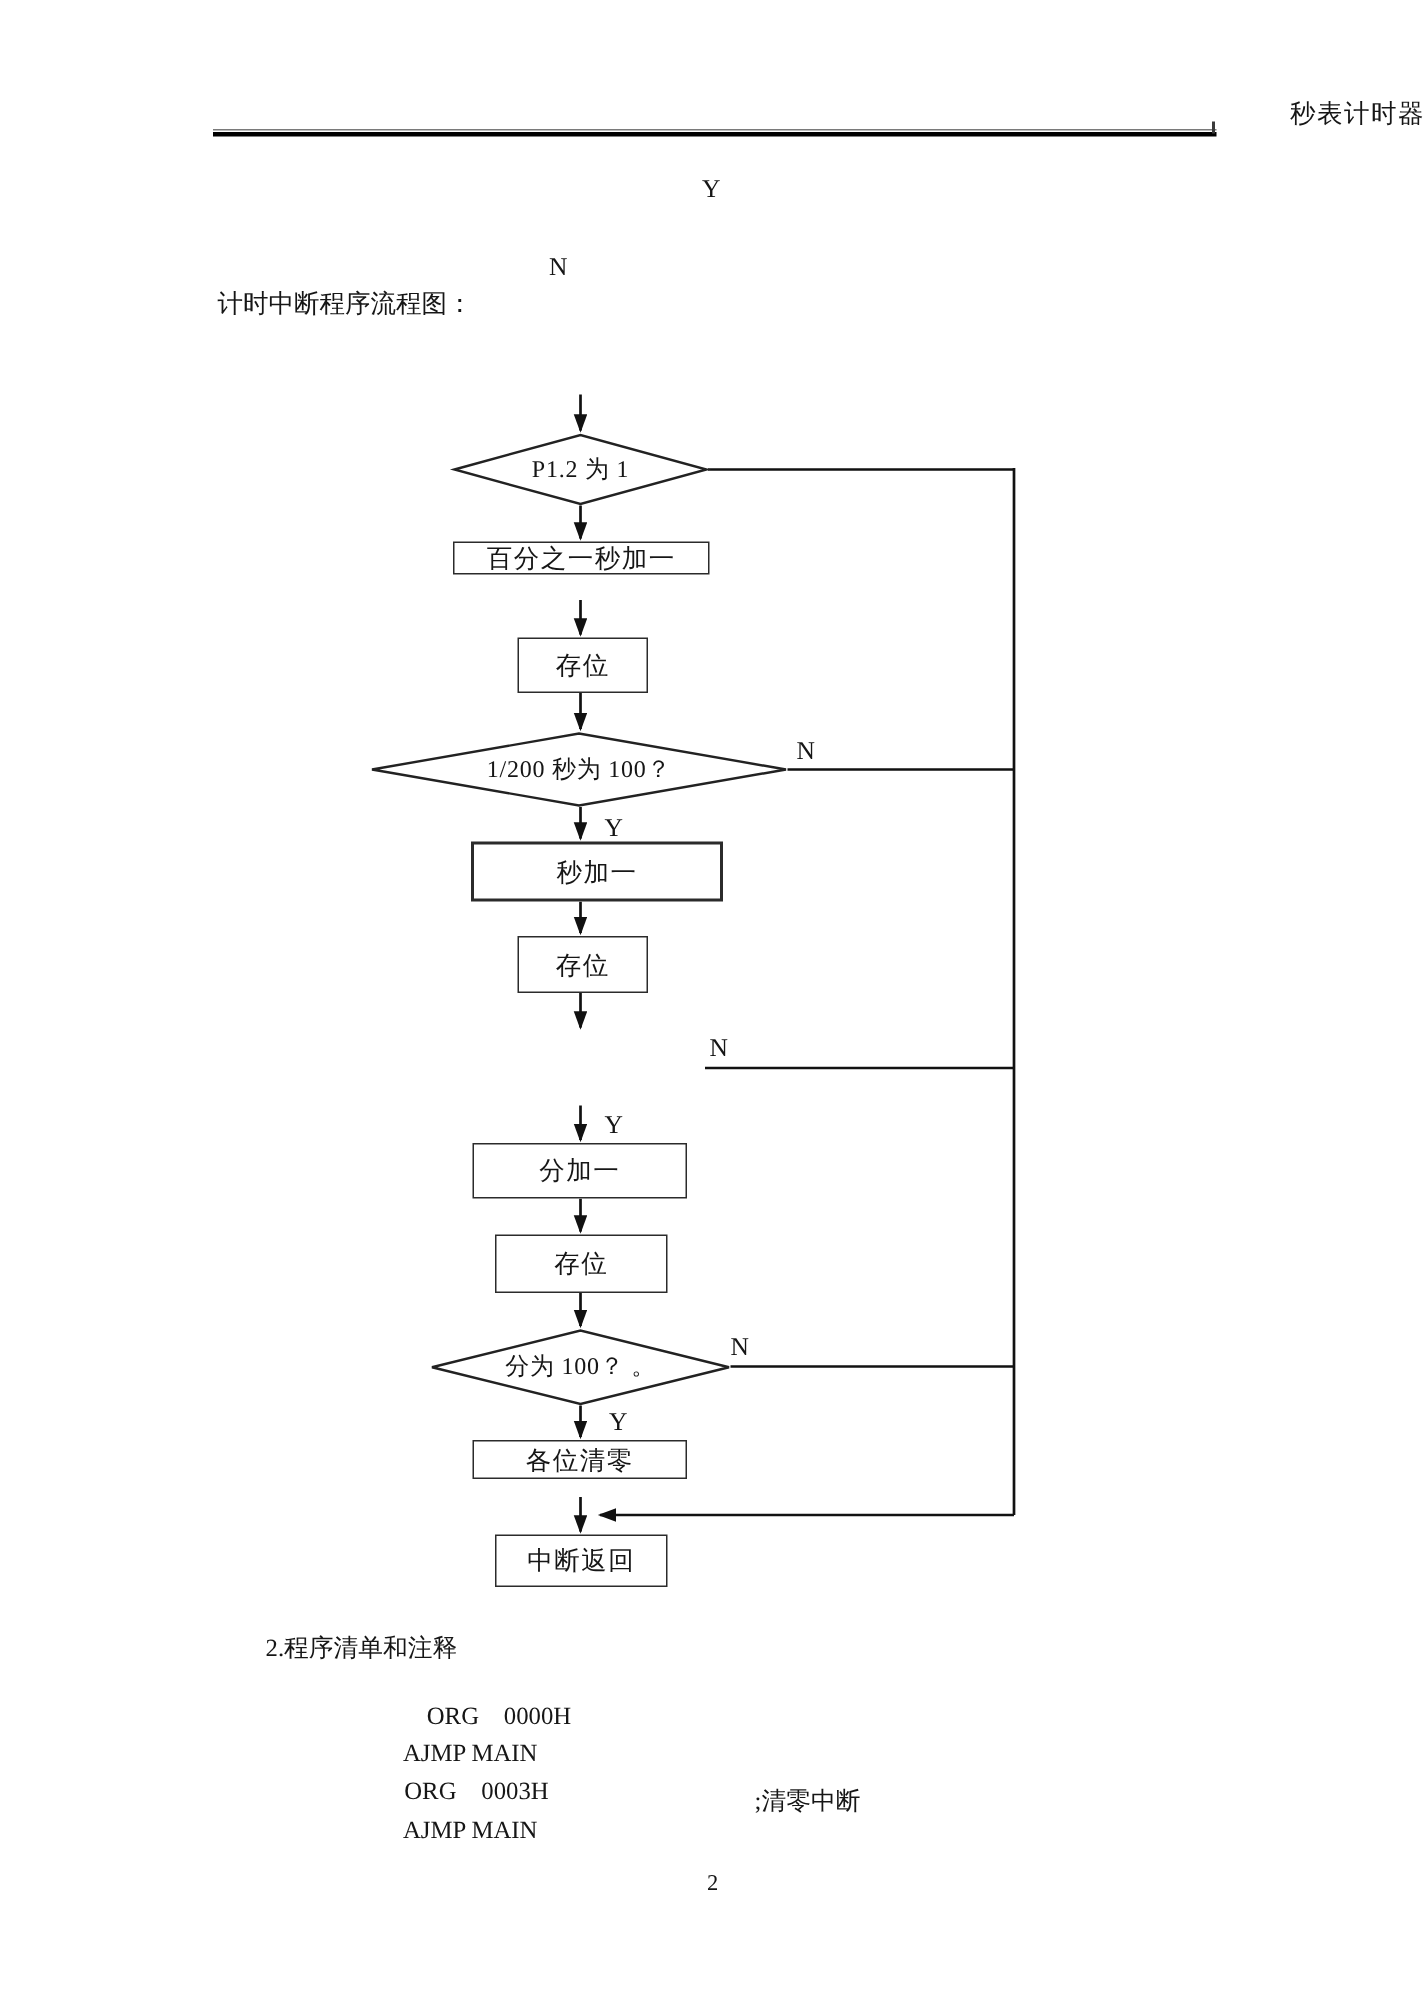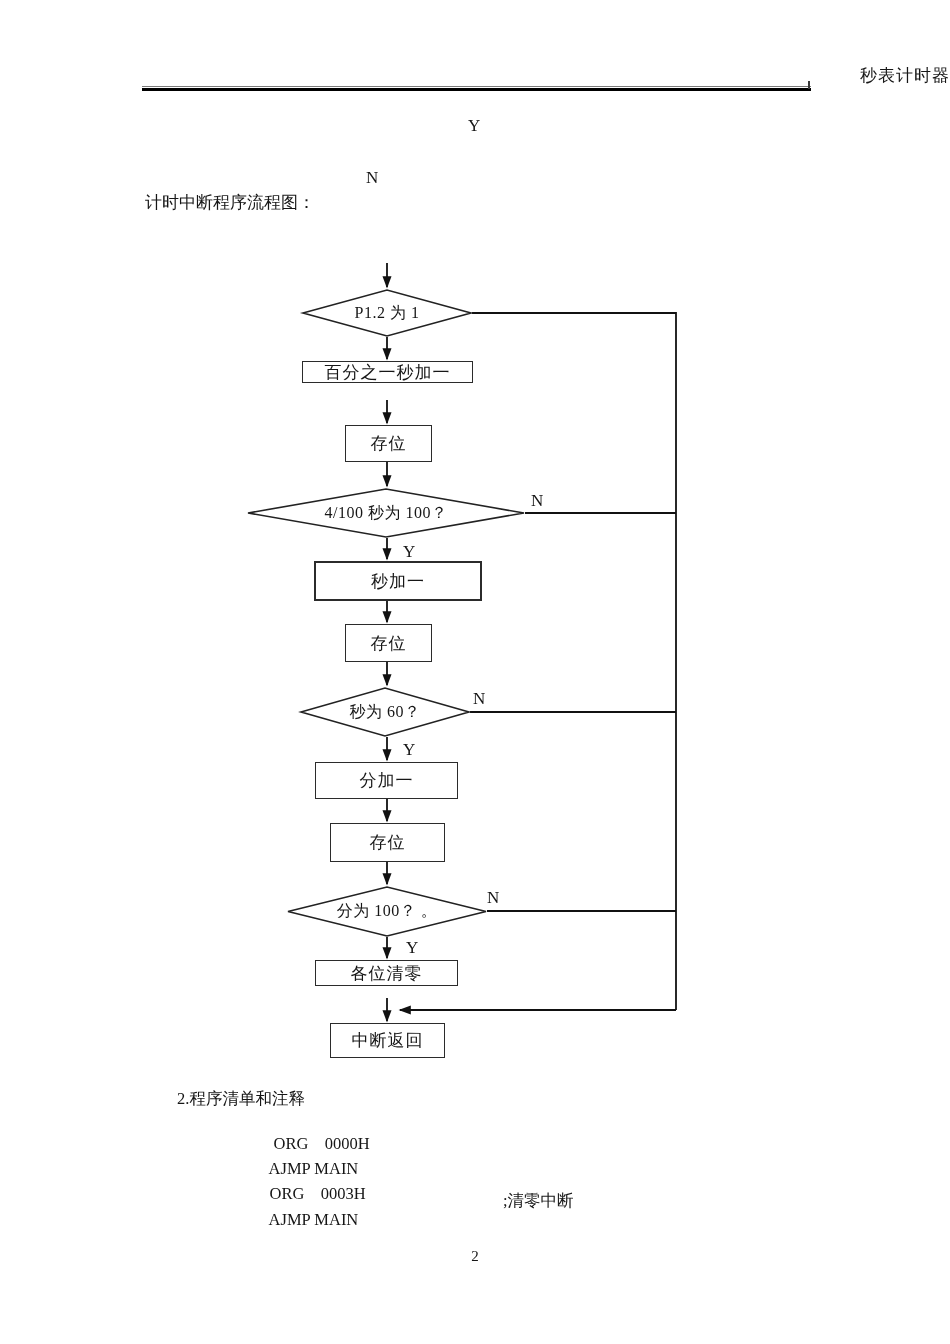--- a/index.html
+++ b/index.html
@@ -45,21 +45,21 @@
   .bl1{left:531px;top:491px;}
   .bl2{left:403px;top:740px;}
   .bl3{left:473px;top:689px;}
   .bl4{left:406px;top:938px;}
   .bl5{left:487px;top:888px;}
   
   .connectors{left:0;top:0;width:950px;height:1344px;z-index:1;pointer-events:none;}
   
   .code-heading{left:177px;top:1088px;font-size:16.5px;}
   .code-line{font-size:16.5px;white-space:pre;}
-  .cl0{left:257px;top:1114px;}
+  .cl0{left:268px;top:1114px;}
   .cl1{left:253px;top:1139px;}
   .cl2{left:253px;top:1164px;}
   .cl3{left:253px;top:1190px;width:600px;}
   .code-comment{position:absolute;left:250px;top:0;white-space:pre;}
   .page-number{left:0;top:1248px;width:950px;text-align:center;font-size:15px;}
 </style>
 </head>
 <body>
 
 <div class="page">
@@ -115,37 +115,31 @@
   </div>
 
   <div class="abs fbox n3">
     <span>存位</span>
   </div>
 
   <div class="abs fdiamond d4">
     <svg viewBox="0 0 278 50">
         <polygon points="1,25 139,1 277,25 139,49" fill="#fff" stroke="#222" stroke-width="1.6"></polygon>
       </svg>
-    <span class="dlabel">4/100 秒为 100？</span>
+    <span class="dlabel">1/200 秒为 100？</span>
   </div>
 
   <div class="abs fbox n5">
     <span>秒加一</span>
   </div>
 
   <div class="abs fbox n6">
     <span>存位</span>
   </div>
 
-  <div class="abs fdiamond d7">
-    <svg viewBox="0 0 170 50">
-        <polygon points="1,25 85,1 169,25 85,49" fill="#fff" stroke="#222" stroke-width="1.6"></polygon>
-      </svg>
-    <span class="dlabel">秒为 60？</span>
-  </div>
 
   <div class="abs fbox n8">
     <span>分加一</span>
   </div>
 
   <div class="abs fbox n9">
     <span>存位</span>
   </div>
 
   <div class="abs fdiamond d10">

